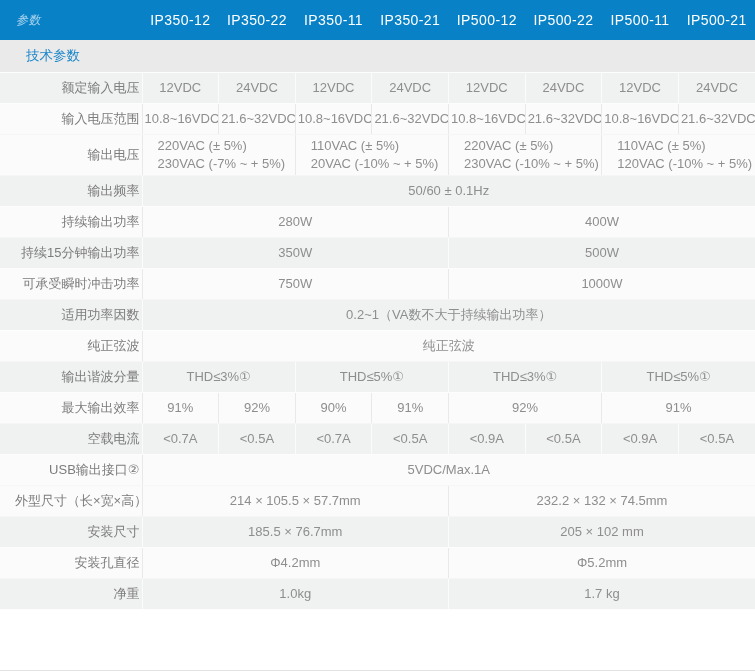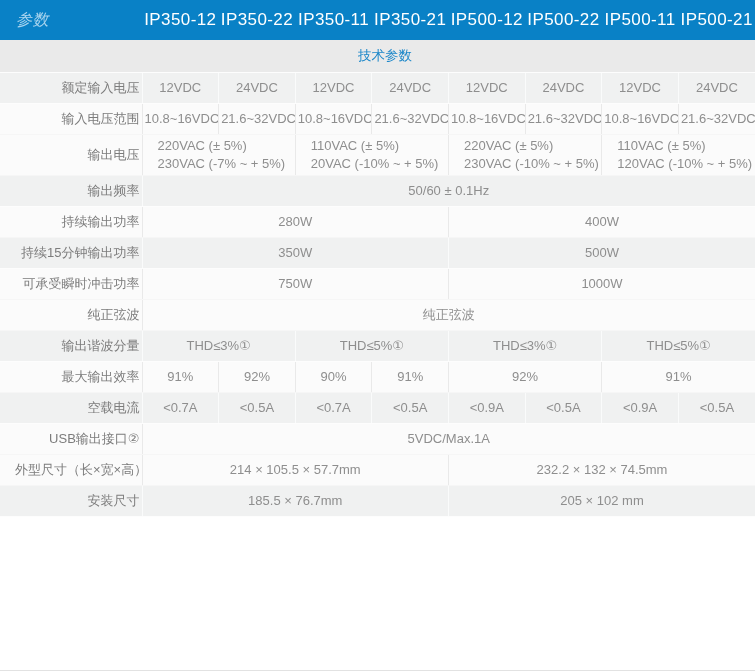--- a/index.html
+++ b/index.html
@@ -9,34 +9,34 @@
     border-bottom: 1px solid #e2e2e2; background: #ffffff;
   }
   table.spec {
     width: 755px; border-collapse: collapse; table-layout: fixed;
   }
   col.c-label { width: 142px; }
 
   
   thead tr { background: #0981C6; height: 40px; }
   thead td {
-    color: #ffffff; font-size: 17px; text-align: center;
+    color: #ffffff; font-size: 14px; text-align: center;
     letter-spacing: 0.4px; padding: 0;
   }
   td.param-head {
     text-align: left; padding-left: 16px;
     color: #A9D4EE; font-style: italic;
-    font-family: "DejaVu Serif", serif; font-size: 16px;
+    font-family: "DejaVu Serif", serif; font-size: 12px;
   }
 
   
   tr.section-row { background: #EAEAEA; height: 32px; }
   tr.section-row td {
-    color: #1C87C9; font-size: 13.5px; text-align: center;
-    padding-left: 17px; border-bottom: 1px solid #fdfdfd;
+    color: #1C87C9; font-size: 13.5px; text-align: left;
+    padding-left: 26px; border-bottom: 1px solid #fdfdfd;
   }
 
   
   tbody tr.data-row { height: 31px; }
   tbody tr.tall { height: 41px; }
   tbody td {
     font-size: 13px; color: #8E8E8E; text-align: center;
     padding: 2px 2px; overflow: hidden; white-space: nowrap;
   }
   tbody td.lbl {
@@ -124,20 +124,24 @@
         <tr class="data-row g">
           <td class="lbl">持续15分钟输出功率</td>
           <td colspan="4">350W</td>
           <td colspan="4">500W</td>
         </tr>
         <tr class="data-row w">
           <td class="lbl">可承受瞬时冲击功率</td>
           <td colspan="4">750W</td>
           <td colspan="4">1000W</td>
         </tr>
+        <tr class="data-row g">
+          <td class="lbl">适用功率因数</td>
+          <td colspan="8">0.2~1（VA数不大于持续输出功率）</td>
+        </tr>
         <tr class="data-row w">
           <td class="lbl">纯正弦波</td>
           <td colspan="8">纯正弦波</td>
         </tr>
         <tr class="data-row g">
           <td class="lbl">输出谐波分量</td>
           <td colspan="2">THD≤3%①</td>
           <td colspan="2">THD≤5%①</td>
           <td colspan="2">THD≤3%①</td>
           <td colspan="2">THD≤5%①</td>
@@ -169,15 +173,25 @@
         <tr class="data-row w">
           <td class="lbl">外型尺寸（长×宽×高）</td>
           <td colspan="4">214 × 105.5 × 57.7mm</td>
           <td colspan="4">232.2 × 132 × 74.5mm</td>
         </tr>
         <tr class="data-row g">
           <td class="lbl">安装尺寸</td>
           <td colspan="4">185.5 × 76.7mm</td>
           <td colspan="4">205 × 102 mm</td>
         </tr>
+        <tr class="data-row w">
+          <td class="lbl">安装孔直径</td>
+          <td colspan="4">Φ4.2mm</td>
+          <td colspan="4">Φ5.2mm</td>
+        </tr>
+        <tr class="data-row g">
+          <td class="lbl">净重</td>
+          <td colspan="4">1.0kg</td>
+          <td colspan="4">1.7 kg</td>
+        </tr>
       </tbody>
   </table>
 </div>
 
 </body></html>

